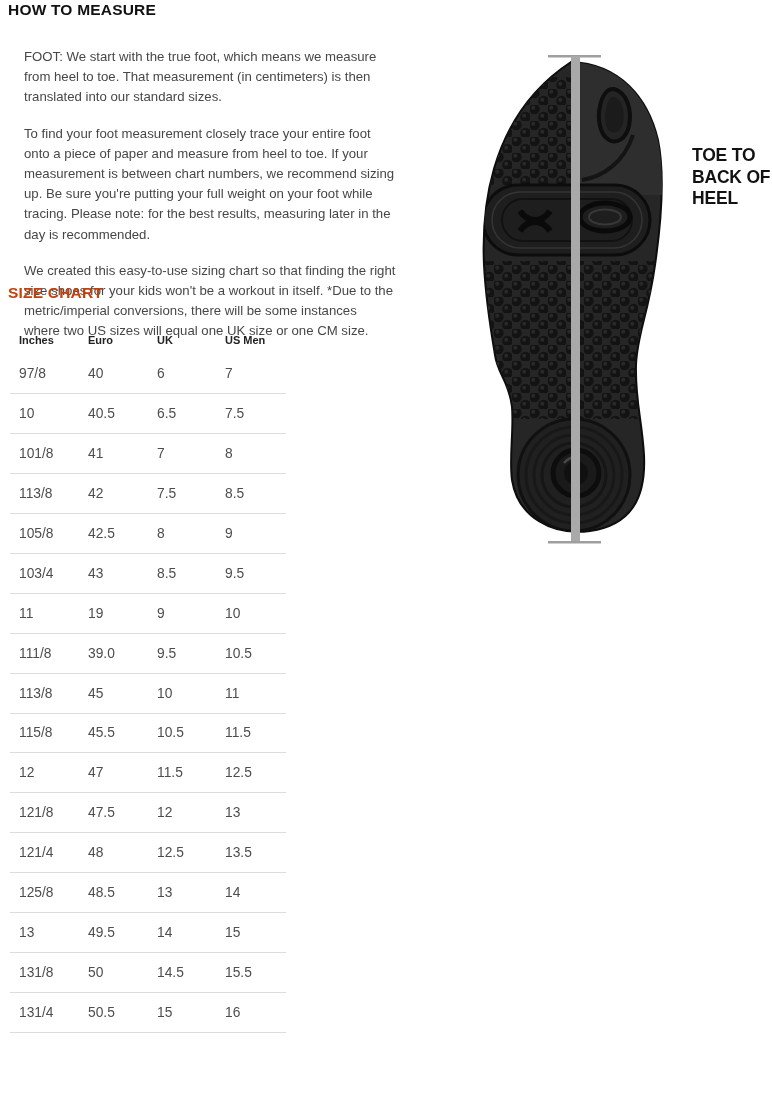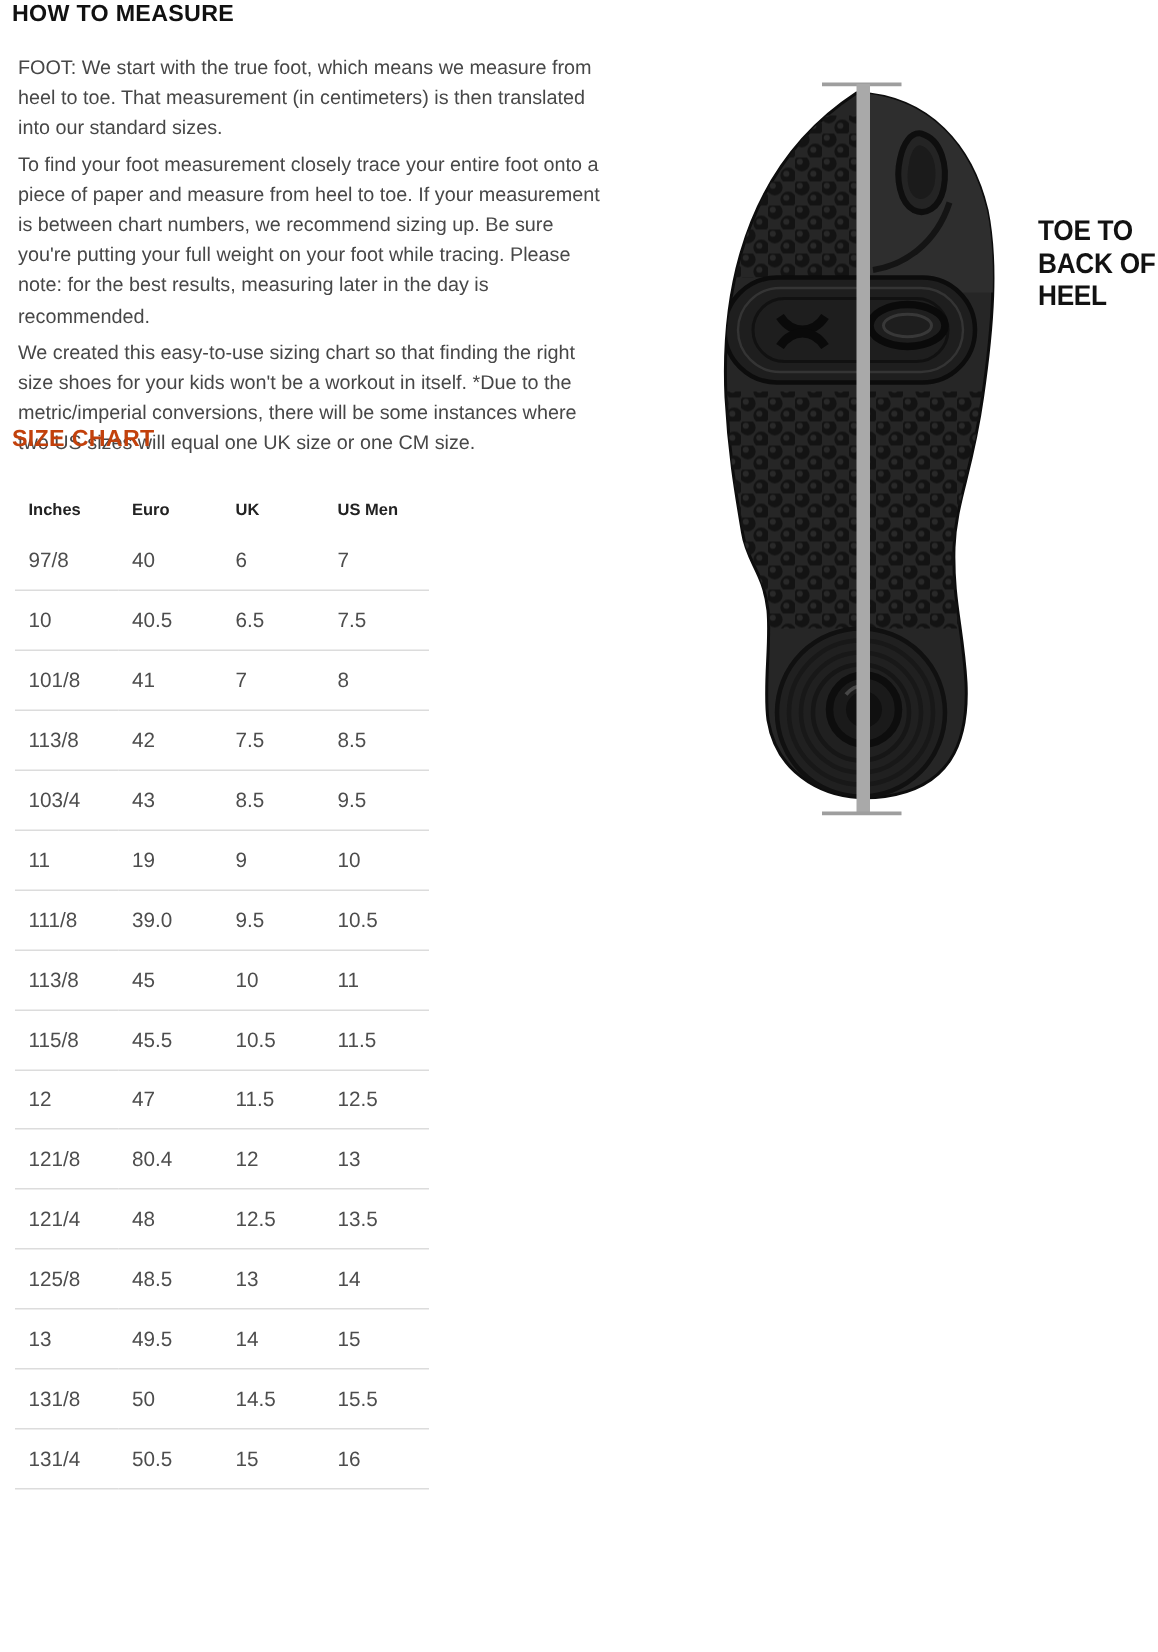--- a/index.html
+++ b/index.html
@@ -18,21 +18,21 @@
   }
 
   .h-title {
     position: absolute; left: 8px; top: 1px;
     font-size: 15.5px; font-weight: 700; letter-spacing: 0.2px; color: #111;
   }
   .intro {
     position: absolute; left: 8px; top: 31px; width: 404px;
     font-size: 13.2px; line-height: 20.2px; color: #474747;
   }
-  .intro p { margin: 4px; }
+  .intro p { margin: 16px; }
 
   .h-sizechart {
     position: absolute; left: 8px; top: 284px;
     font-size: 15.5px; font-weight: 700; letter-spacing: 0.2px; color: #c2410c;
   }
 
   
   .size-table {
     position: absolute; left: 10px; top: 332px; width: 276px;
     border-collapse: collapse; table-layout: fixed;
@@ -112,20 +112,26 @@
           <td>7</td>
           <td>8</td>
         </tr>
         <tr>
           <td>113/8</td>
           <td>42</td>
           <td>7.5</td>
           <td>8.5</td>
         </tr>
         <tr>
+          <td>105/8</td>
+          <td>42.5</td>
+          <td>8</td>
+          <td>9</td>
+        </tr>
+        <tr>
           <td>103/4</td>
           <td>43</td>
           <td>8.5</td>
           <td>9.5</td>
         </tr>
         <tr>
           <td>11</td>
           <td>19</td>
           <td>9</td>
           <td>10</td>
@@ -149,21 +155,21 @@
           <td>11.5</td>
         </tr>
         <tr>
           <td>12</td>
           <td>47</td>
           <td>11.5</td>
           <td>12.5</td>
         </tr>
         <tr>
           <td>121/8</td>
-          <td>80.4</td>
+          <td>47.5</td>
           <td>12</td>
           <td>13</td>
         </tr>
         <tr>
           <td>121/4</td>
           <td>48</td>
           <td>12.5</td>
           <td>13.5</td>
         </tr>
         <tr>

